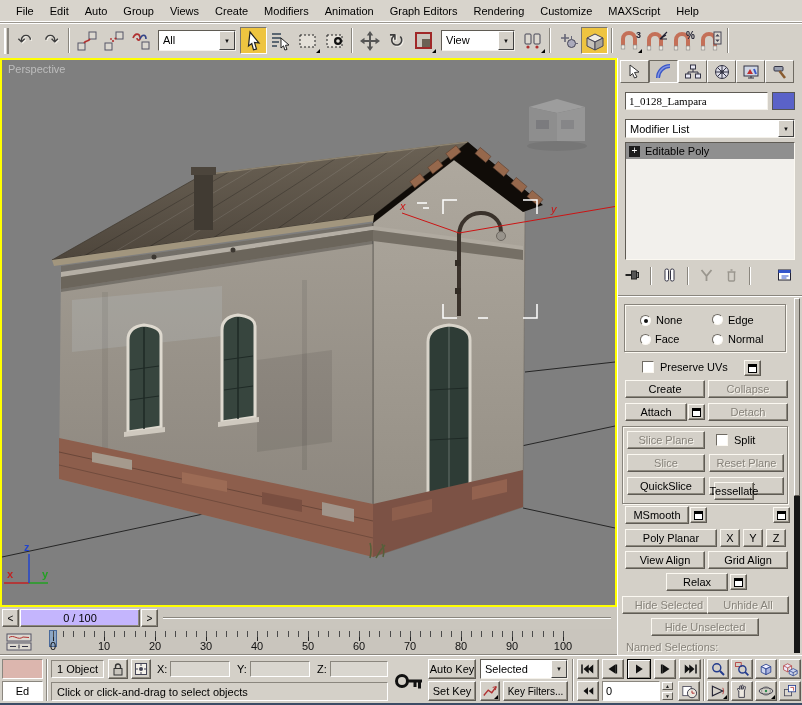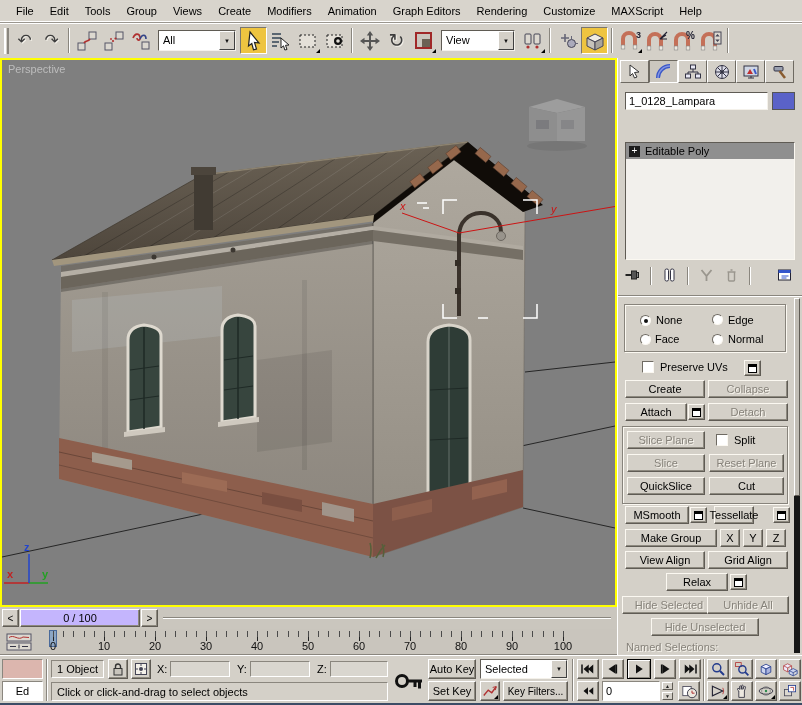--- a/index.html
+++ b/index.html
@@ -21,21 +21,21 @@
   .combo .drop{width:16px;background:#d4d0c8;border:1px solid;border-color:#fff #404040 #404040 #fff;display:flex;align-items:center;justify-content:center;font-size:6px;color:#111}
   
   .vp{position:absolute;left:0;top:58px;width:617px;height:549px;background:#7f7f7f;border:2px solid #ffff00}
   .vp-label{position:absolute;left:6px;top:3px;color:#bdbdbd;font-size:11px;z-index:5}
   .vp svg{position:absolute;left:0;top:0}
   
   .cmd{position:absolute;left:617px;top:58px;width:185px;height:597px;background:#d4d0c8;border-left:1px solid #fff}
   .tabs{position:absolute;left:2px;top:2px;width:178px;height:24px;display:flex}
   .tab{width:29px;height:23px;display:flex;align-items:center;justify-content:center;background:#d4d0c8;border:1px solid;border-color:#fff #6e6a62 #6e6a62 #fff}
   .tab.active{background:#cbc7bf;border-color:#6e6a62 #fff #fff #6e6a62}
-  .fld{border:1px solid;border-color:#5f5b54 #f4f1ea #f4f1ea #5f5b54;background:#fff;font-family:Liberation Sans, sans-serif;font-size:11px;padding:0 3px}
+  .fld{border:1px solid;border-color:#5f5b54 #f4f1ea #f4f1ea #5f5b54;background:#fff;font-family:Liberation Serif, serif;font-size:11px;padding:0 3px}
   .pbtn{position:absolute;height:18px;background:#d4d0c8;border:1px solid;border-color:#fbf8f1 #5f5b54 #5f5b54 #fbf8f1;box-shadow:inset -1px -1px 0 #8d897f;display:flex;align-items:center;justify-content:center;white-space:nowrap;cursor:default}
   .dis{color:#86827a;text-shadow:1px 1px 0 #f7f4ed}
   .gbox{position:absolute;border:1px solid #87837b;box-shadow:1px 1px 0 #fbf8f1,inset 1px 1px 0 #fbf8f1}
   .radio{width:11px;height:11px;border-radius:50%;background:#fff;border:1px solid;border-color:#6e6a62 #fbf8f1 #fbf8f1 #6e6a62;position:relative;display:inline-block}
   .radio.sel::after{content:"";position:absolute;left:3px;top:3px;width:4px;height:4px;border-radius:50%;background:#111}
   .cb{width:12px;height:12px;background:#fff;border:1px solid;border-color:#6e6a62 #fbf8f1 #fbf8f1 #6e6a62;display:inline-block}
   .setbtn{position:absolute;width:17px;height:16px;background:#d4d0c8;border:1px solid;border-color:#fbf8f1 #5f5b54 #5f5b54 #fbf8f1;box-shadow:inset -1px -1px 0 #8d897f;display:flex;align-items:center;justify-content:center}
   .setbtn span{width:9px;height:9px;border:1px solid #000;border-top:3px solid #000;background:#fff}
   .abslbl{position:absolute;white-space:nowrap}
   .stackrow{height:16px;display:flex;align-items:center;padding-left:3px;gap:5px}
@@ -61,21 +61,21 @@
   .spin div{width:11px;height:8px;background:#d4d0c8;border:1px solid;border-color:#fff #5f5b54 #5f5b54 #fff;font-size:5px;line-height:6px;text-align:center;color:#222}
 </style>
 </head>
 <body>
 
 <div class="app">
 
   <div class="menubar">
     <span class="mi">File</span>
     <span class="mi">Edit</span>
-    <span class="mi">Tools</span>
+    <span class="mi">Auto</span>
     <span class="mi">Group</span>
     <span class="mi">Views</span>
     <span class="mi">Create</span>
     <span class="mi">Modifiers</span>
     <span class="mi">Animation</span>
     <span class="mi">Graph Editors</span>
     <span class="mi">Rendering</span>
     <span class="mi">Customize</span>
     <span class="mi">MAXScript</span>
     <span class="mi">Help</span>
@@ -417,20 +417,24 @@
           <svg width="18" height="18" viewBox="0 0 18 18">
             <rect x="3" y="3.5" width="9" height="4.5" rx="1" fill="#9aa0b0" stroke="#334"></rect>
             <path d="M8.5 8 L14 15" stroke="#8a5c30" stroke-width="2.5"></path>
           </svg>
         </div>
     </div>
 
     <input class="fld" style="position: absolute; left: 7px; top: 34px; width: 143px; height: 18px;" value="1_0128_Lampara">
     <div style="position: absolute; left: 154px; top: 34px; width: 23px; height: 18px; border: 1px solid rgb(85, 85, 85); background-color: rgb(90, 98, 200);"></div>
 
+    <div class="combo" style="position:absolute;left:7px;top:61px;width:170px;height:19px">
+      <span class="val">Modifier List</span>
+      <span class="drop">▼</span>
+    </div>
 
     <div style="position:absolute;left:7px;top:84px;width:170px;height:118px;background:#f2f0ec;border:1px solid;border-color:#5f5b54 #fbf8f1 #fbf8f1 #5f5b54">
       <div class="stackrow" style="background:#8f8f8f">
         <span class="plus">+</span>
         <span>Editable Poly</span>
       </div>
     </div>
 
     <div style="position:absolute;left:4px;top:206px;width:177px;height:24px;display:flex;align-items:center;gap:4px">
       <div style="padding:2px"><svg width="17" height="16" viewBox="0 0 16 16">
@@ -503,26 +507,26 @@
       </div>
     <div class="pbtn dis" style="left:9px;top:396px;width:78px">Slice</div>
     <div class="pbtn dis" style="left:91px;top:396px;width:75px">Reset Plane</div>
     <div class="pbtn" style="left:9px;top:419px;width:78px">QuickSlice</div>
     <div class="pbtn" style="left:91px;top:419px;width:75px">Cut</div>
 
     <div class="pbtn" style="left:7px;top:448px;width:64px">MSmooth</div>
     <div class="setbtn" style="left:72px;top:449px">
         <span></span>
       </div>
-    <div class="pbtn" style="left:96px;top:448px;width:40px">Tessellate</div>
+    <div class="pbtn" style="left:96px;top:424px;width:40px">Tessellate</div>
     <div class="setbtn" style="left:155px;top:449px">
         <span></span>
       </div>
 
-    <div class="pbtn" style="left:7px;top:471px;width:92px">Make Group</div>
+    <div class="pbtn" style="left:7px;top:471px;width:92px">Poly Planar</div>
     <div class="pbtn" style="left:102px;top:471px;width:20px">X</div>
     <div class="pbtn" style="left:125px;top:471px;width:20px">Y</div>
     <div class="pbtn" style="left:148px;top:471px;width:20px">Z</div>
 
     <div class="pbtn" style="left:7px;top:493px;width:80px">View Align</div>
     <div class="pbtn" style="left:90px;top:493px;width:80px">Grid Align</div>
 
     <div class="pbtn" style="left:48px;top:515px;width:62px">Relax</div>
     <div class="setbtn" style="left:112px;top:516px">
         <span></span>

